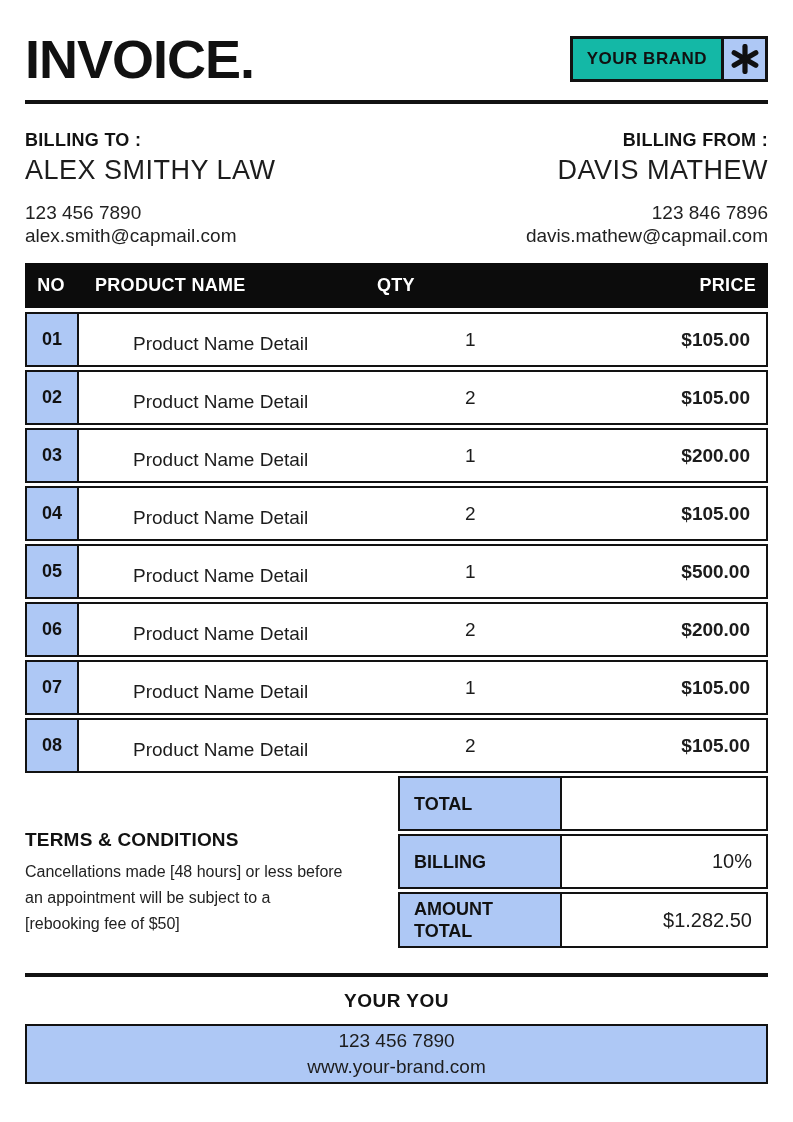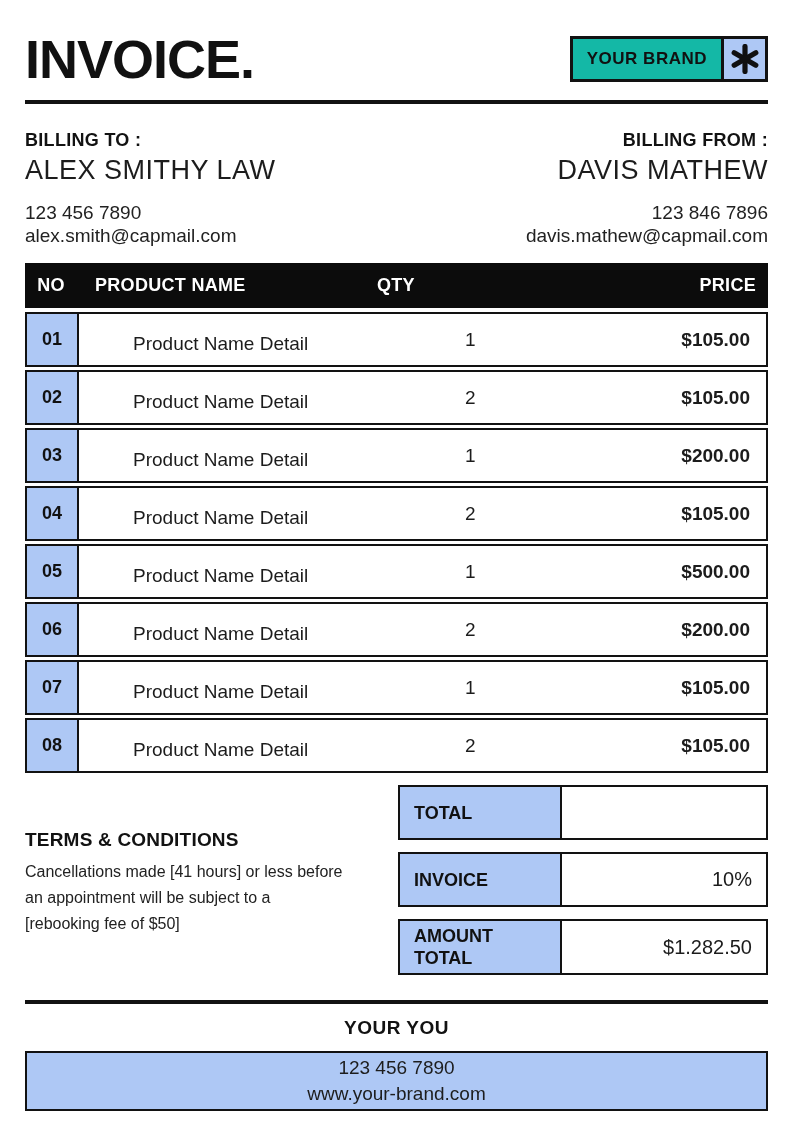--- a/index.html
+++ b/index.html
@@ -60,21 +60,21 @@
   .c-qty { padding-left:14px; }
   .c-price { justify-content:flex-end; padding-right:16px;font-weight:bold; }
   
   .bottom { display:flex; justify-content:space-between; align-items:flex-start; }
   .terms { width:340px; padding-top:56px; }
   .terms-heading { font-size:19px; font-weight:800; letter-spacing:.2px; }
   .terms-body { margin-top:8px; font-size:16px; line-height:26px; color:#222; max-width:320px; }
   .summary { width:370px; }
   .s-row {
     display:grid; grid-template-columns:162px 1fr;
-    border:2px solid var(--line); margin-top:12px; min-height:55px;
+    border:2px solid var(--line); margin-top:3px; min-height:55px;
   }
   .s-label {
     background:var(--accent); border-right:2px solid var(--line);
     display:flex; align-items:center; padding:4px 14px;
     font-size:18px; font-weight:800; line-height:22px; color:#111;
   }
   .s-value {
     display:flex; align-items:center; justify-content:flex-end;
     padding-right:14px; font-size:20px; color:#1c1c1c;
   }
@@ -192,29 +192,29 @@
     <div class="cell c-product">Product Name Detail</div>
     <div class="cell c-qty">2</div>
     <div class="cell c-price">$105.00</div>
   </div>
 </div>
   </section>
 
   <section class="bottom">
     <div class="terms">
       <div class="terms-heading">TERMS &amp; CONDITIONS</div>
-      <div class="terms-body">Cancellations made [41 hours] or less before an appointment will be subject to a [rebooking fee of $50]</div>
+      <div class="terms-body">Cancellations made [48 hours] or less before an appointment will be subject to a [rebooking fee of $50]</div>
     </div>
     <div class="summary" id="summary-host">
   <div class="s-row">
     <div class="s-label">TOTAL</div>
   </div>
 
   <div class="s-row">
-    <div class="s-label">INVOICE</div>
+    <div class="s-label">BILLING</div>
     <div class="s-value">10%</div>
   </div>
 
   <div class="s-row">
     <div class="s-label">AMOUNT TOTAL</div>
     <div class="s-value">$1.282.50</div>
   </div>
 </div>
   </section>
 

